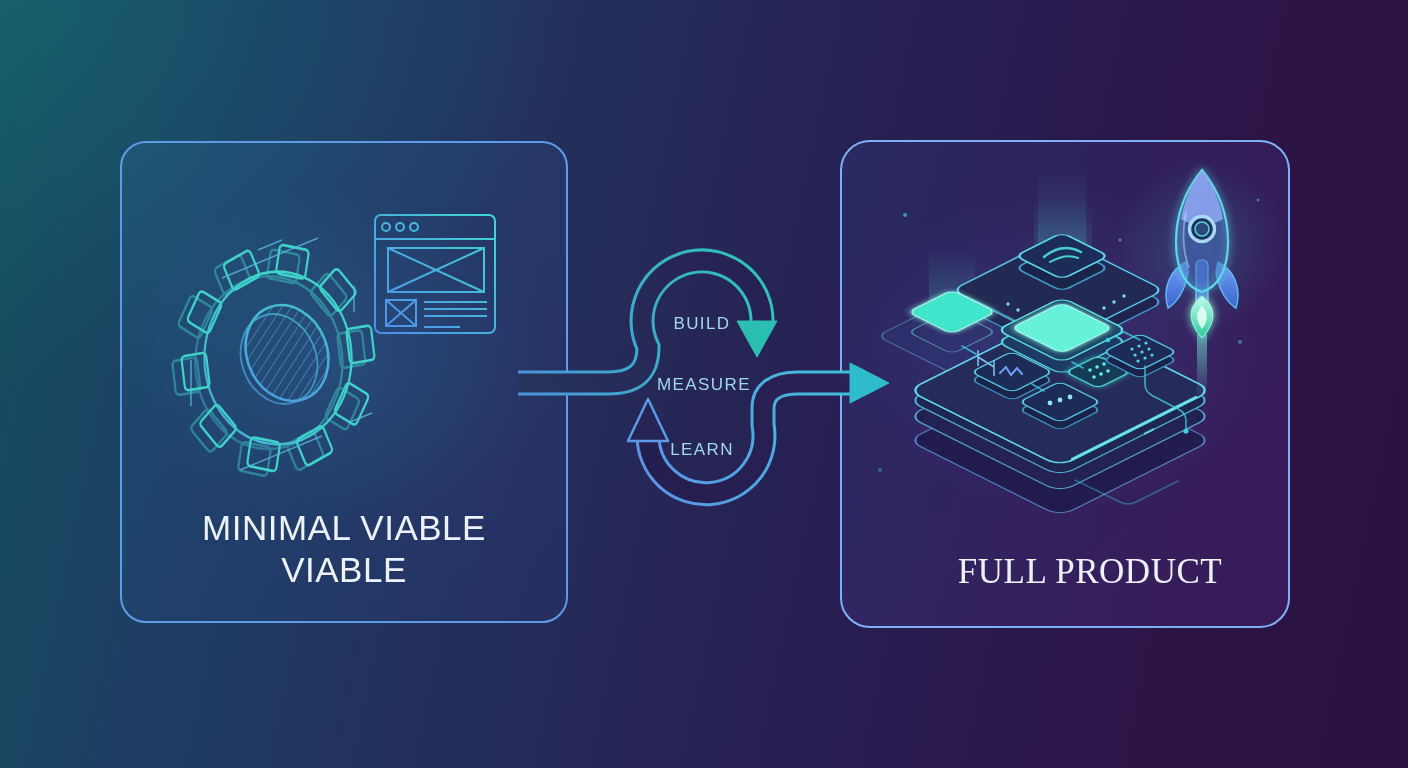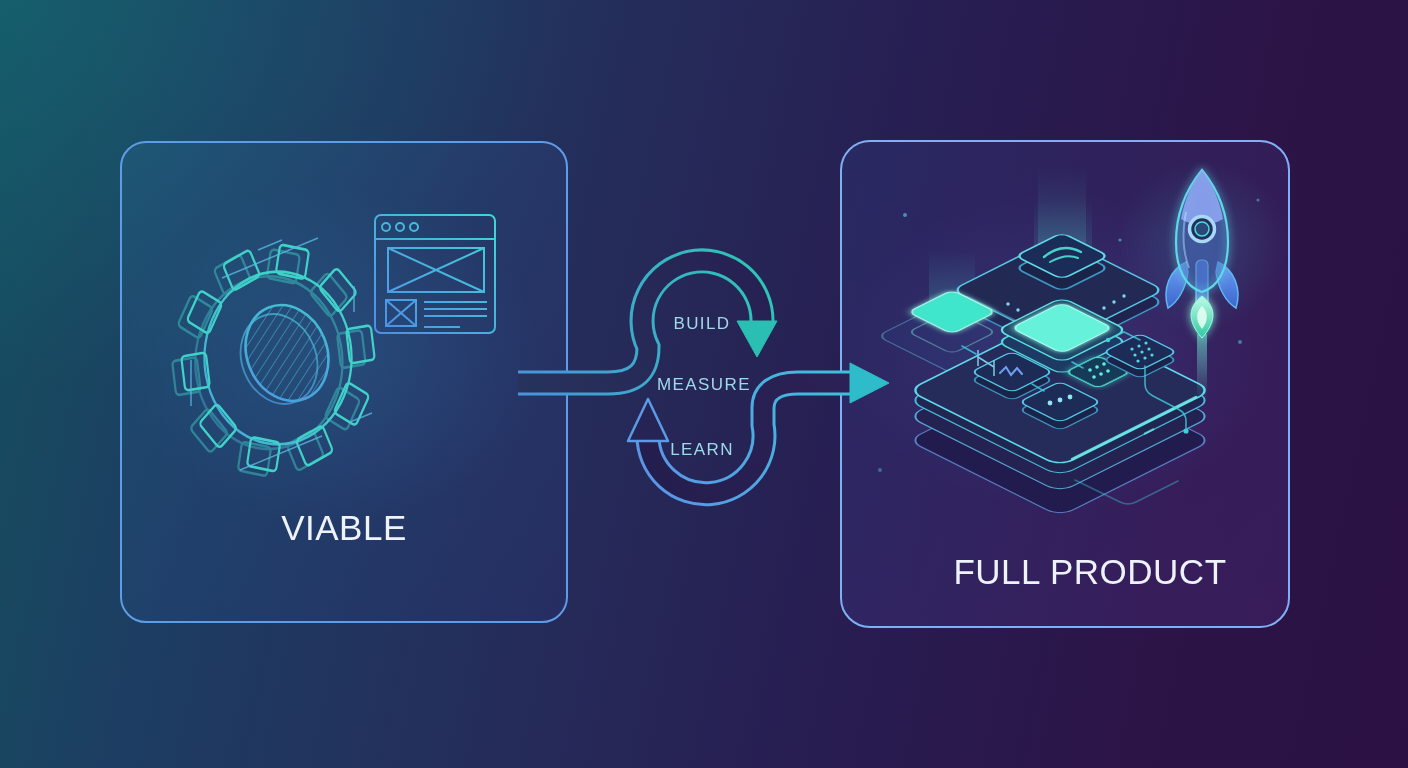--- a/index.html
+++ b/index.html
@@ -21,21 +21,21 @@
     background:linear-gradient(135deg,rgba(60,120,220,0.10),rgba(140,90,230,0.13));
     border-color:#7fb0f5;
   }
   .art{position:absolute;left:0;top:0;pointer-events:none;}
   .art text{font-family:"Liberation Sans",sans-serif;}
   .title{
     position:absolute;color:#eef2fb;font-size:35px;font-weight:500;
     letter-spacing:0.5px;text-align:center;line-height:42px;
   }
   .title-mvp{left:120px;width:448px;top:507px;}
-  .title-full{left:840px;width:500px;top:551px;}
+  .title-full{left:840px;width:500px;top:551px;font-family:Liberation Serif, serif;}
   .loop-label{fill:#9fd9e9;font-size:17px;letter-spacing:1.4px;}
 </style>
 </head>
 <body>
 
 <div class="stage">
 
   <div class="panel panel-mvp"></div>
   <div class="panel panel-full"></div>
 
@@ -297,17 +297,18 @@
       <circle cx="905" cy="215" r="2" opacity="0.6"></circle>
       <circle cx="1240" cy="342" r="2" opacity="0.5"></circle>
       <circle cx="1258" cy="200" r="1.5" opacity="0.5"></circle>
       <circle cx="880" cy="470" r="2" opacity="0.4"></circle>
       <circle cx="1120" cy="240" r="1.5" opacity="0.6"></circle>
       <line x1="1144" y1="434" x2="1154" y2="429" stroke="#6ff0e0" stroke-width="2" opacity="0.7"></line>
     </g>
   </svg>
 
   <div class="title title-mvp">
+    <div>MINIMAL VIABLE</div>
     <div>VIABLE</div>
   </div>
   <div class="title title-full">FULL PRODUCT</div>
 
 </div>
 
 </body></html>

